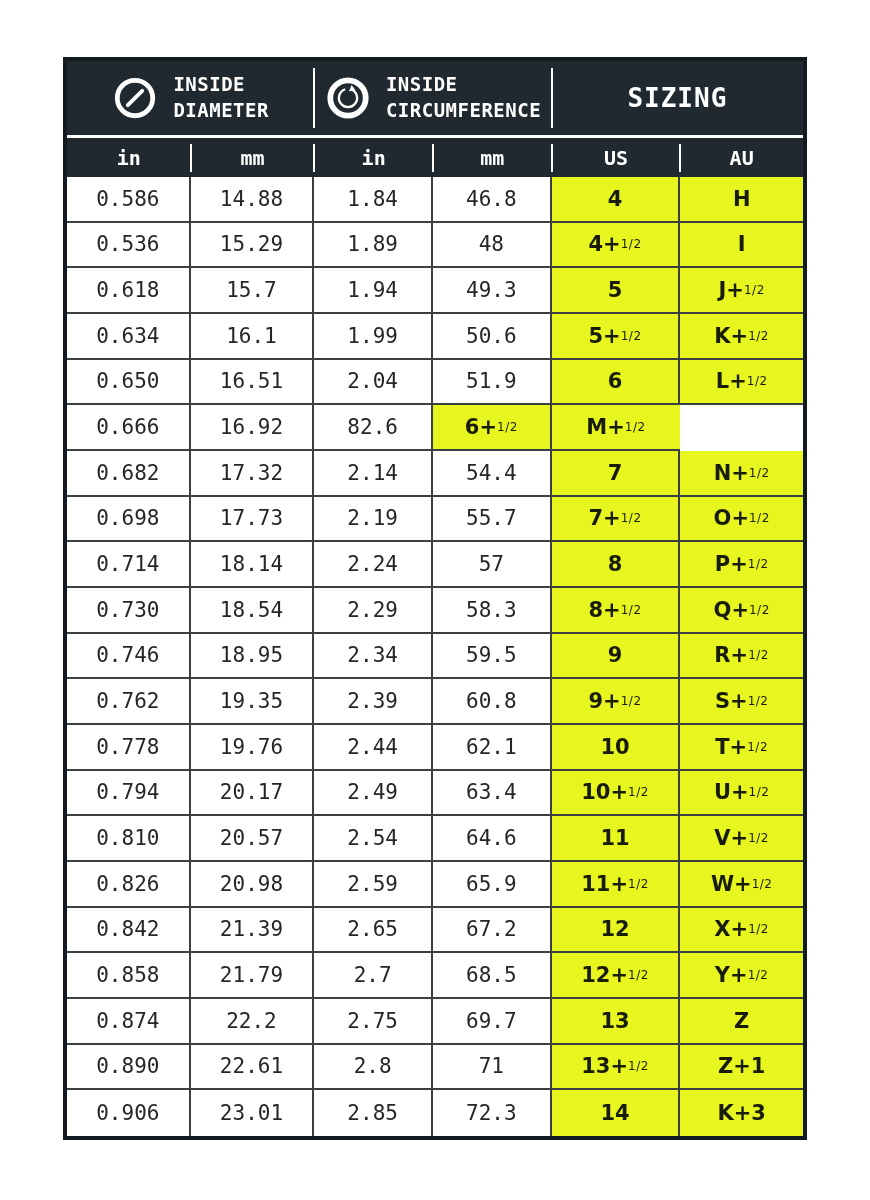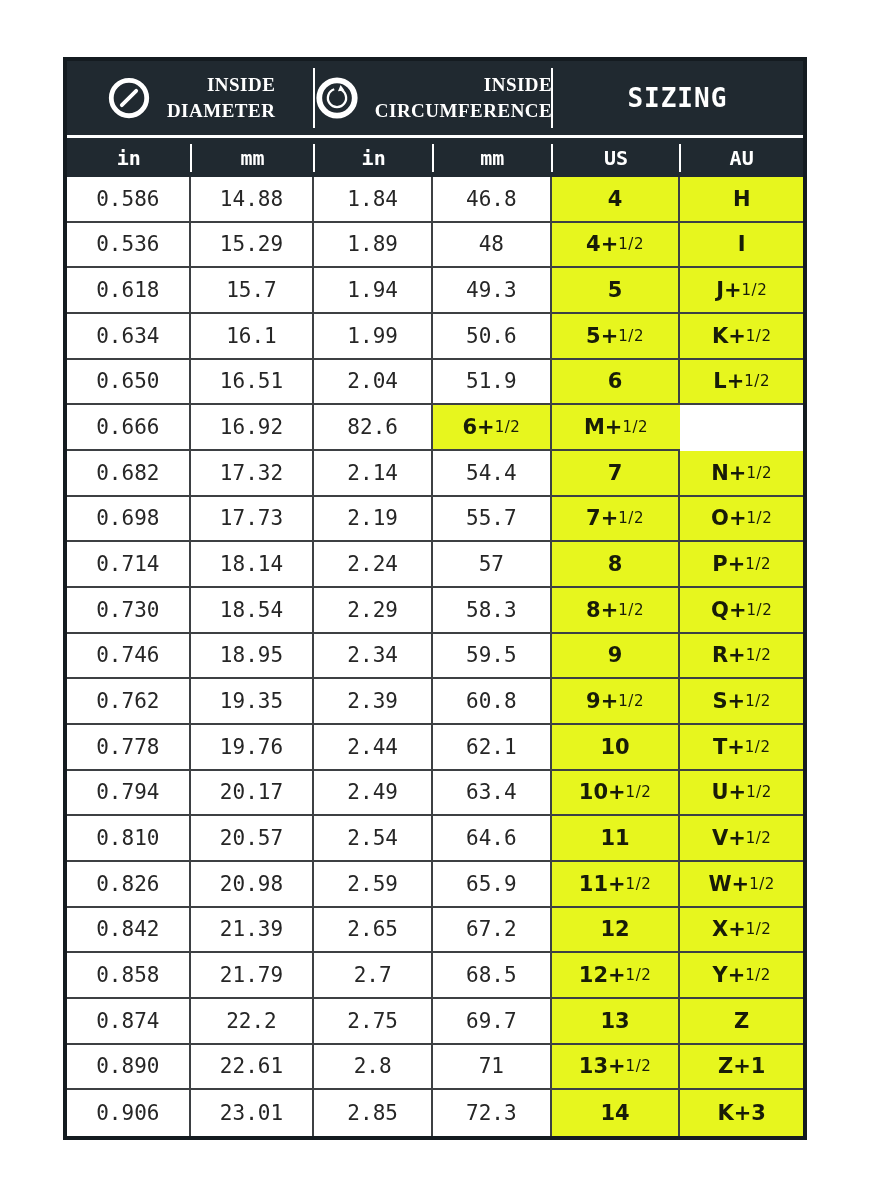--- a/index.html
+++ b/index.html
@@ -27,21 +27,21 @@
   .hgroup{
     grid-column:span 2;position:relative;
     display:flex;align-items:center;justify-content:center;gap:15px;
   }
   .hgroup.sep::after{
     content:"";position:absolute;right:-1px;top:7px;bottom:7px;width:2px;background:#fff;
   }
   .hicon{width:46px;height:46px;display:flex;align-items:center;justify-content:center;}
   .hicon svg{width:46px;height:46px;display:block;}
   .hlabel{color:#fff;font-weight:bold;font-size:19px;line-height:1.35;
-    letter-spacing:0.5px;text-align:right;font-family:Liberation Serif, serif;}
+    letter-spacing:0.5px;text-align:left;}
   .sizing-label{color:#fff;font-weight:bold;font-size:26px;letter-spacing:1px;}
   .white-line{height:3px;background:#fff;}
   .sub-row{
     height:39px;background:var(--dark);
     display:grid;grid-template-columns:var(--cols);
   }
   .scell{
     position:relative;display:flex;align-items:center;justify-content:center;
     color:#fff;font-weight:bold;font-size:20px;
   }
@@ -58,21 +58,21 @@
     font-size:21px;color:var(--num);
   }
   .cell:last-child{border-right:none;}
   .row:last-child .cell{border-bottom:none;}
   .cell.hl{
     background:var(--hl);
     font-family:"DejaVu Sans", sans-serif;
     font-weight:bold;font-size:21px;color:var(--size-txt);
   }
   .cell.hl .frac{
-    font-size:15px;font-weight:normal;letter-spacing:0.5px;
+    font-size:12px;font-weight:normal;letter-spacing:0.5px;
   }
 </style>
 </head>
 <body>
 
 <div class="ring-table">
 
   <div class="title-row">
     <div class="hgroup sep">
       <span class="hicon">

